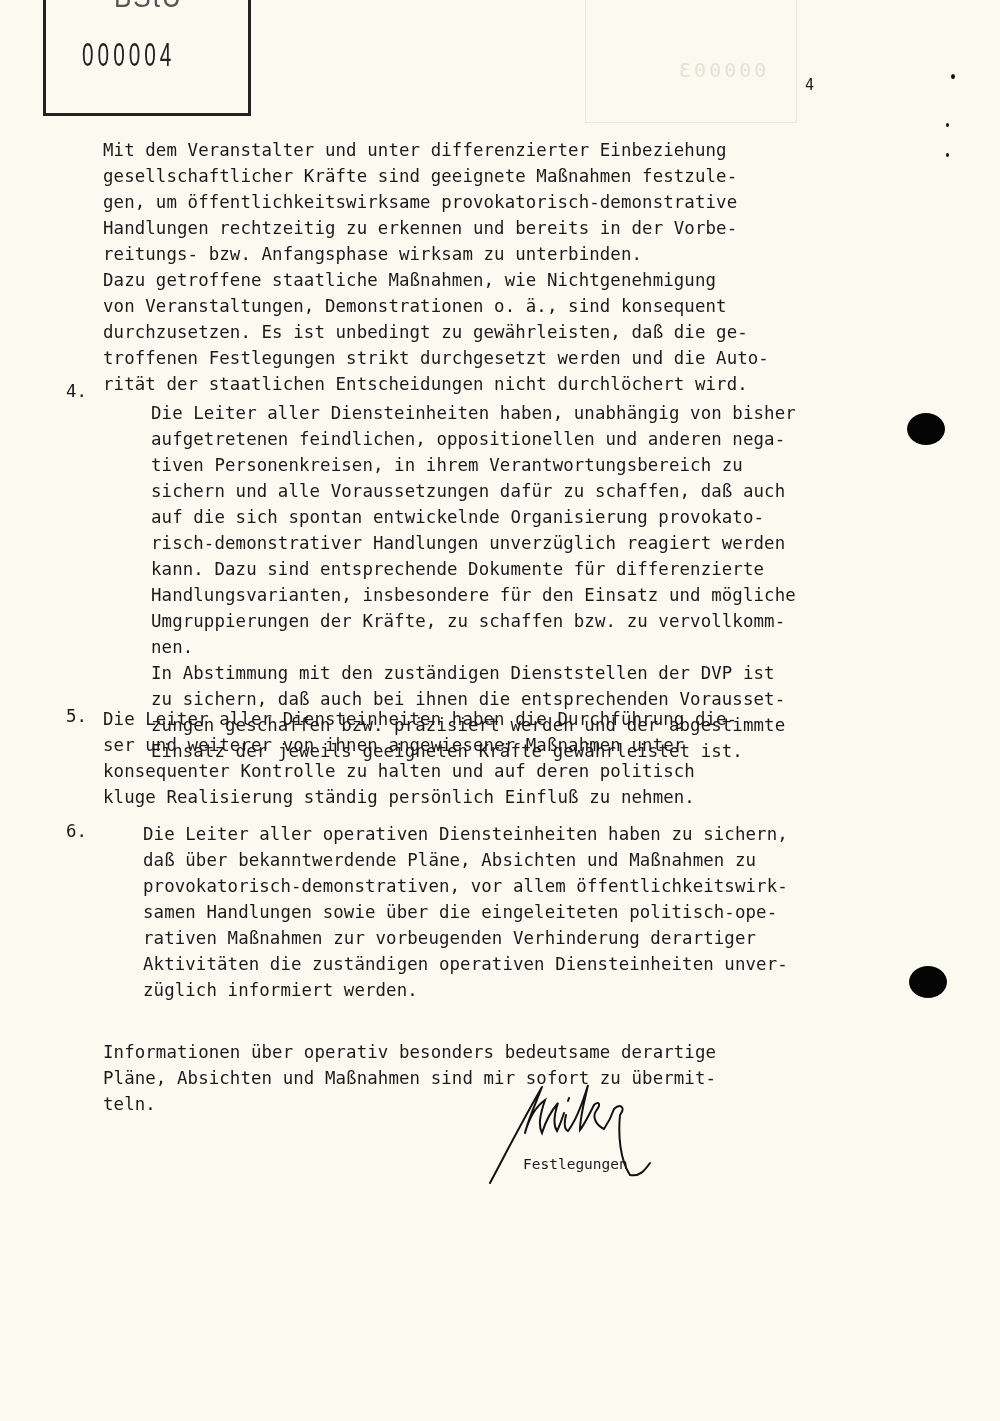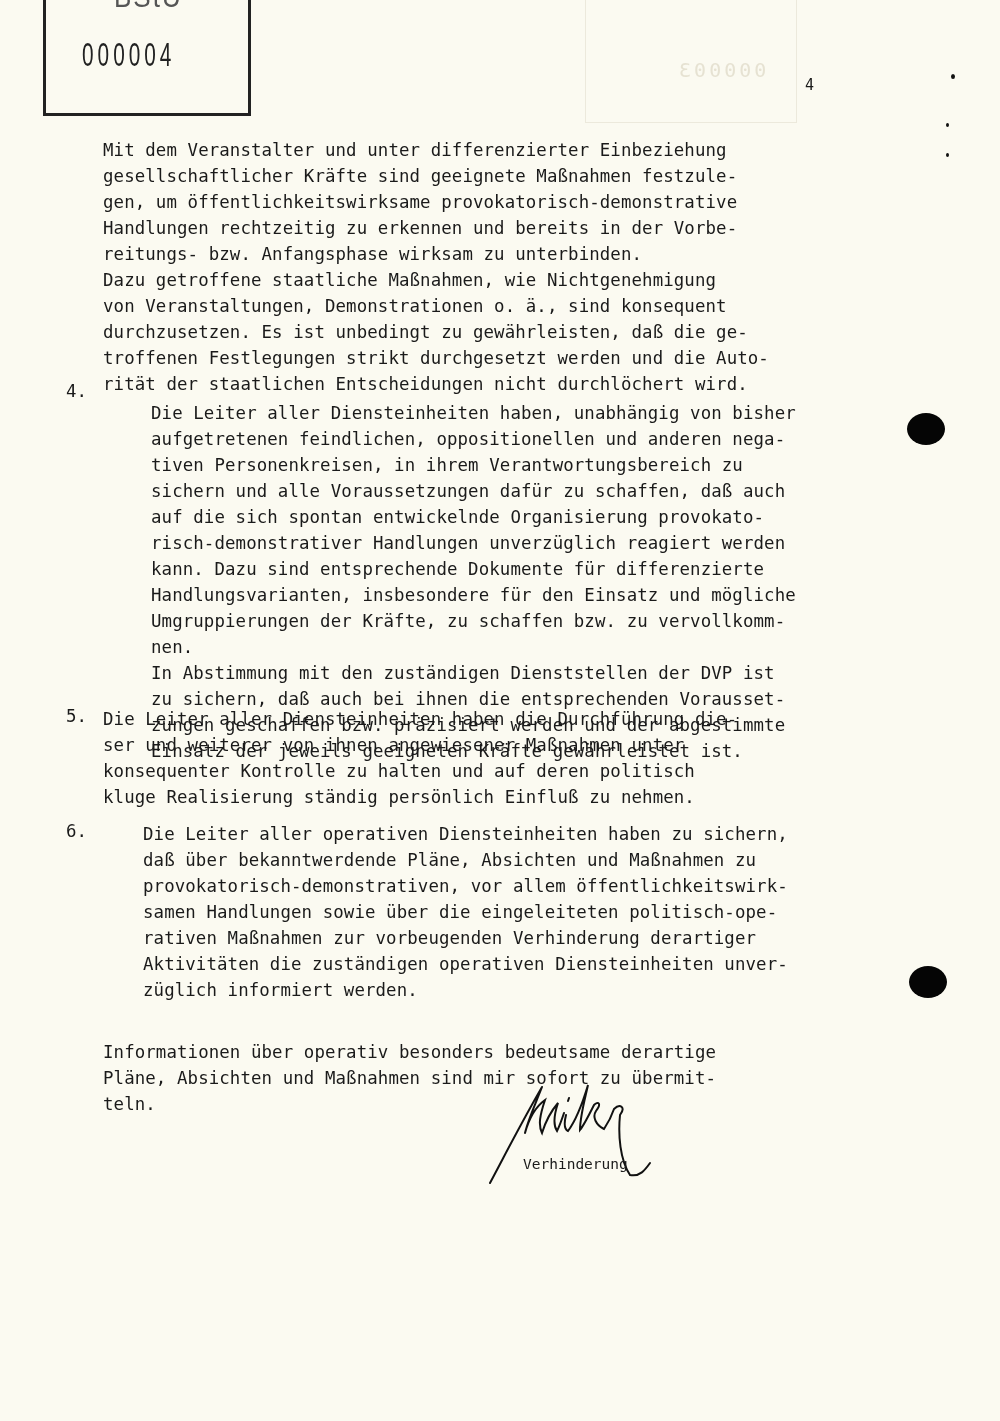--- a/index.html
+++ b/index.html
@@ -106,13 +106,13 @@
 Pläne, Absichten und Maßnahmen sind mir sofort zu übermit-
 teln.</div>
 
 <div class="punch-hole" style="left:907px; top:413px;"></div>
 <div class="punch-hole" style="left:909px; top:966px;"></div>
 
 <svg class="signature" viewBox="0 0 230 115">
   <title>Mielke</title>
   <path d="M10 108 C 25 80, 40 50, 62 12 M62 12 C 55 30, 48 45, 45 58 M45 58 C 50 40, 58 30, 65 25 C 60 40, 58 50, 62 58 C 66 45, 72 35, 78 28 C 74 40, 73 50, 77 56 C 80 50, 82 44, 84 38 M88 26 L89 23 M86 40 C 84 48, 84 54, 88 56 C 94 48, 102 30, 108 10 C 104 28, 100 42, 100 55 C 104 50, 110 38, 114 30 C 118 26, 122 28, 116 36 C 112 42, 116 50, 124 54 C 128 48, 132 40, 134 34 C 140 28, 146 32, 140 40 C 138 60, 140 85, 150 100 C 160 102, 165 95, 170 88" fill="none" stroke="#111" stroke-width="2" stroke-linecap="round"></path>
 </svg>
-<div class="sig-title">Verhinderung</div>
+<div class="sig-title">Festlegungen</div>
 
 </body></html>

